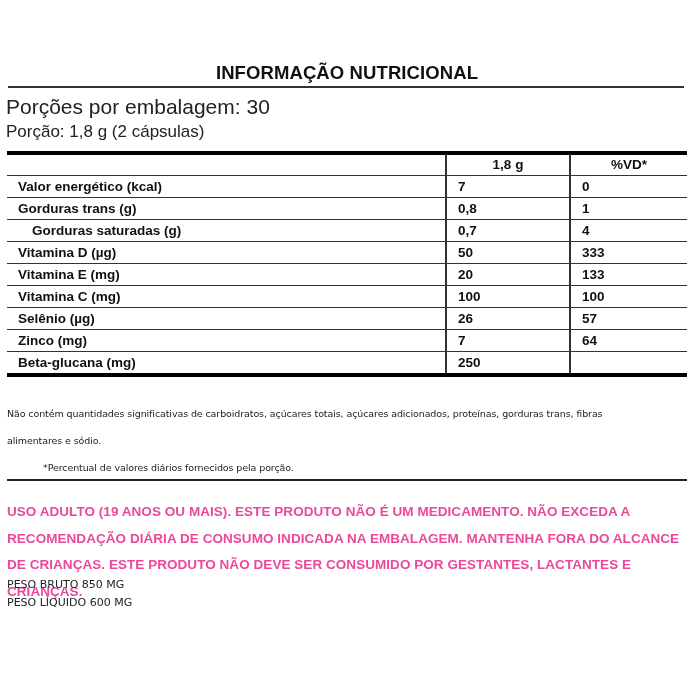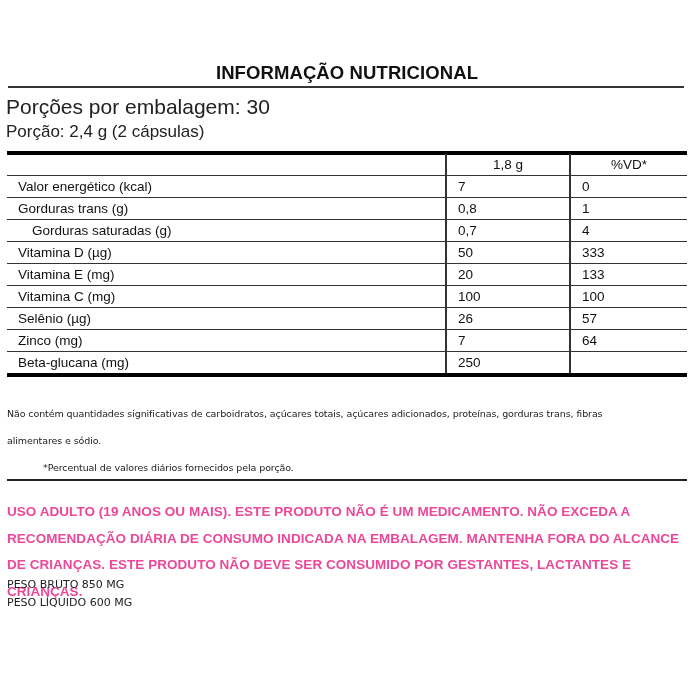--- a/index.html
+++ b/index.html
@@ -62,21 +62,21 @@
       top: 154px;
       width: 680px;
       border-collapse: collapse;
       font-size: 13.5px;
       color: #111;
     }
     table.nutri td, table.nutri th {
       height: 21px;
       padding: 0 0 0 11px;
       border-top: 1.5px solid #333;
-      font-weight: normal;
+      font-weight: bold;
       text-align: left;
       vertical-align: middle;
       line-height: 20px;
     }
     table.nutri tr:first-child th {
       border-top: none;
     }
     table.nutri .c1 { width: 413px; }
     table.nutri .c2 { width: 111px; border-left: 2px solid #333; }
     table.nutri .c3 { border-left: 2px solid #333; }
@@ -125,21 +125,21 @@
     .w1 { top: 578px; }
     .w2 { top: 596px; }
   </style>
 </head>
 <body>
 
 <div class="title">INFORMAÇÃO NUTRICIONAL</div>
 <div class="rule-top"></div>
 
 <div class="servings">Porções por embalagem: 30</div>
-<div class="portion">Porção: 2,4 g (2 cápsulas)</div>
+<div class="portion">Porção: 1,8 g (2 cápsulas)</div>
 
 <div class="rule-thick"></div>
 
 <table class="nutri">
   <thead>
     <tr>
       <th class="c1"></th>
       <th class="c2">1,8 g</th>
       <th class="c3">%VD*</th>
     </tr>

